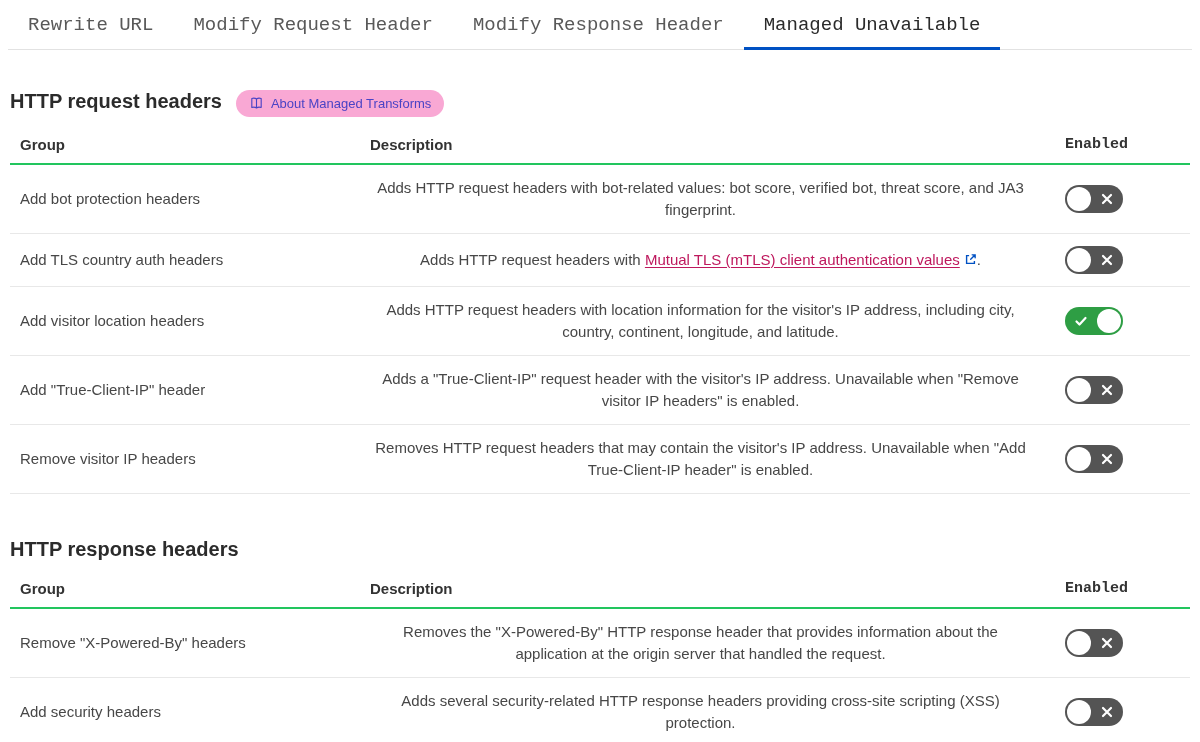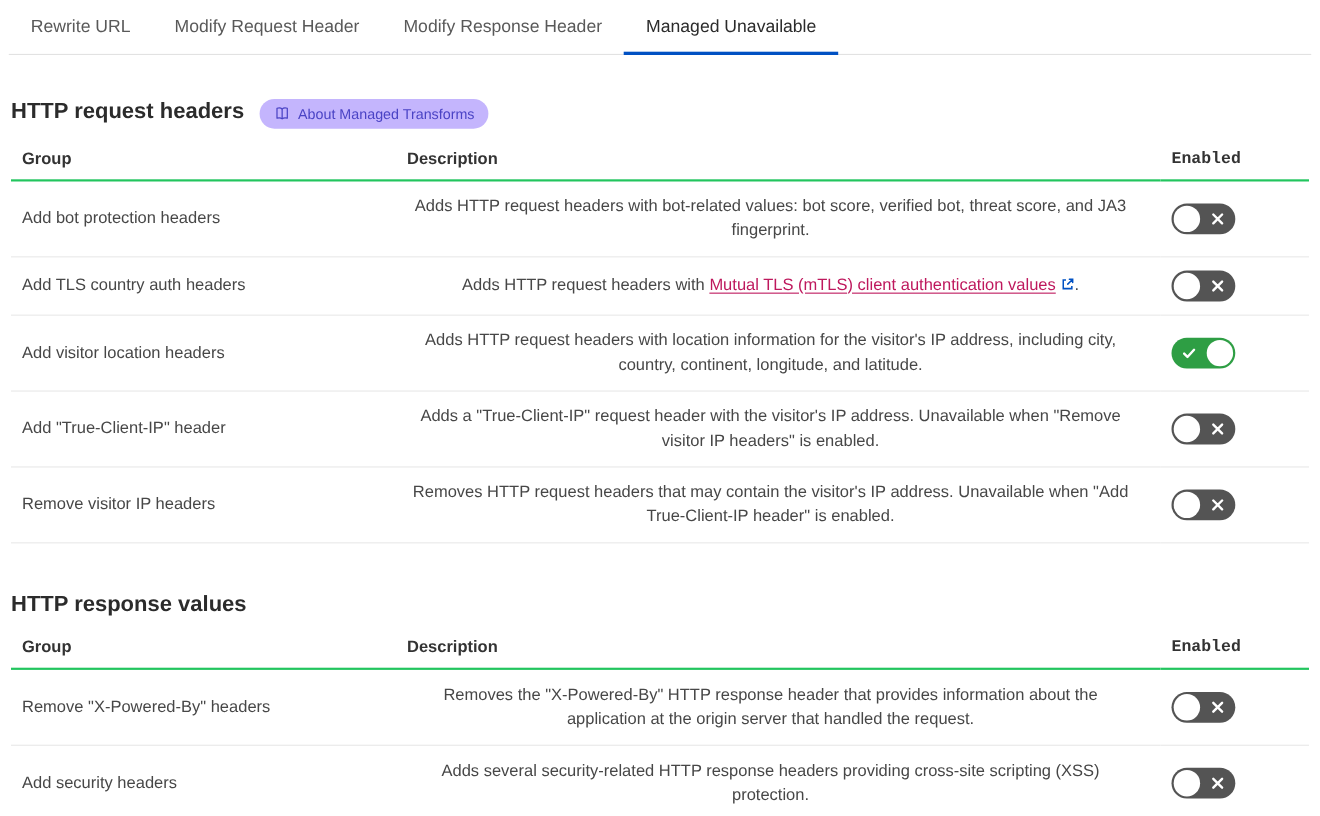--- a/index.html
+++ b/index.html
@@ -16,22 +16,22 @@
     display: flex;
     align-items: stretch;
     margin: 0 8px;
     height: 50px;
     border-bottom: 1px solid #e2e2e2;
   }
   .tab {
     position: relative;
     background: none;
     border: none;
-    font-family: Liberation Sans, sans-serif;
-    font-size: 16px;
+    font-family: Liberation Mono, monospace;
+    font-size: 19px;
     color: #595959;
     padding: 0 20px;
     cursor: pointer;
     white-space: nowrap;
   }
   .tab.active { color: #2b2b2b; }
   .tab.active::after {
     content: "";
     position: absolute;
     left: 0; right: 0; bottom: -1px;
@@ -49,21 +49,21 @@
   .section-head.second { margin-top: 44px; }
   h2 {
     font-size: 20px;
     font-weight: 700;
     color: #2b2b2b;
   }
   .badge {
     display: inline-flex;
     align-items: center;
     gap: 7px;
-    background: #c4b5fd;
+    background: #f9a8d4;
     color: #4a43c5;
     font-size: 13px;
     line-height: 1;
     padding: 6px 13px;
     border-radius: 14px;
     text-decoration: none;
     cursor: pointer;
   }
   .badge svg { display: block; }
 
@@ -231,21 +231,21 @@
                       <path d="M3 3l8 8M11 3l-8 8" stroke="#fff" stroke-width="2.2" stroke-linecap="round"></path>
                     </svg>
                   </span></button></td>
             </tr>
           </tbody>
       </table>
     </section>
 
     <section>
       <div class="section-head second">
-        <h2>HTTP response values</h2>
+        <h2>HTTP response headers</h2>
       </div>
       <table>
         <colgroup>
             <col style="width:350px">
             <col>
             <col style="width:135px">
           </colgroup>
         <thead>
           <tr>
             <th>Group</th>

